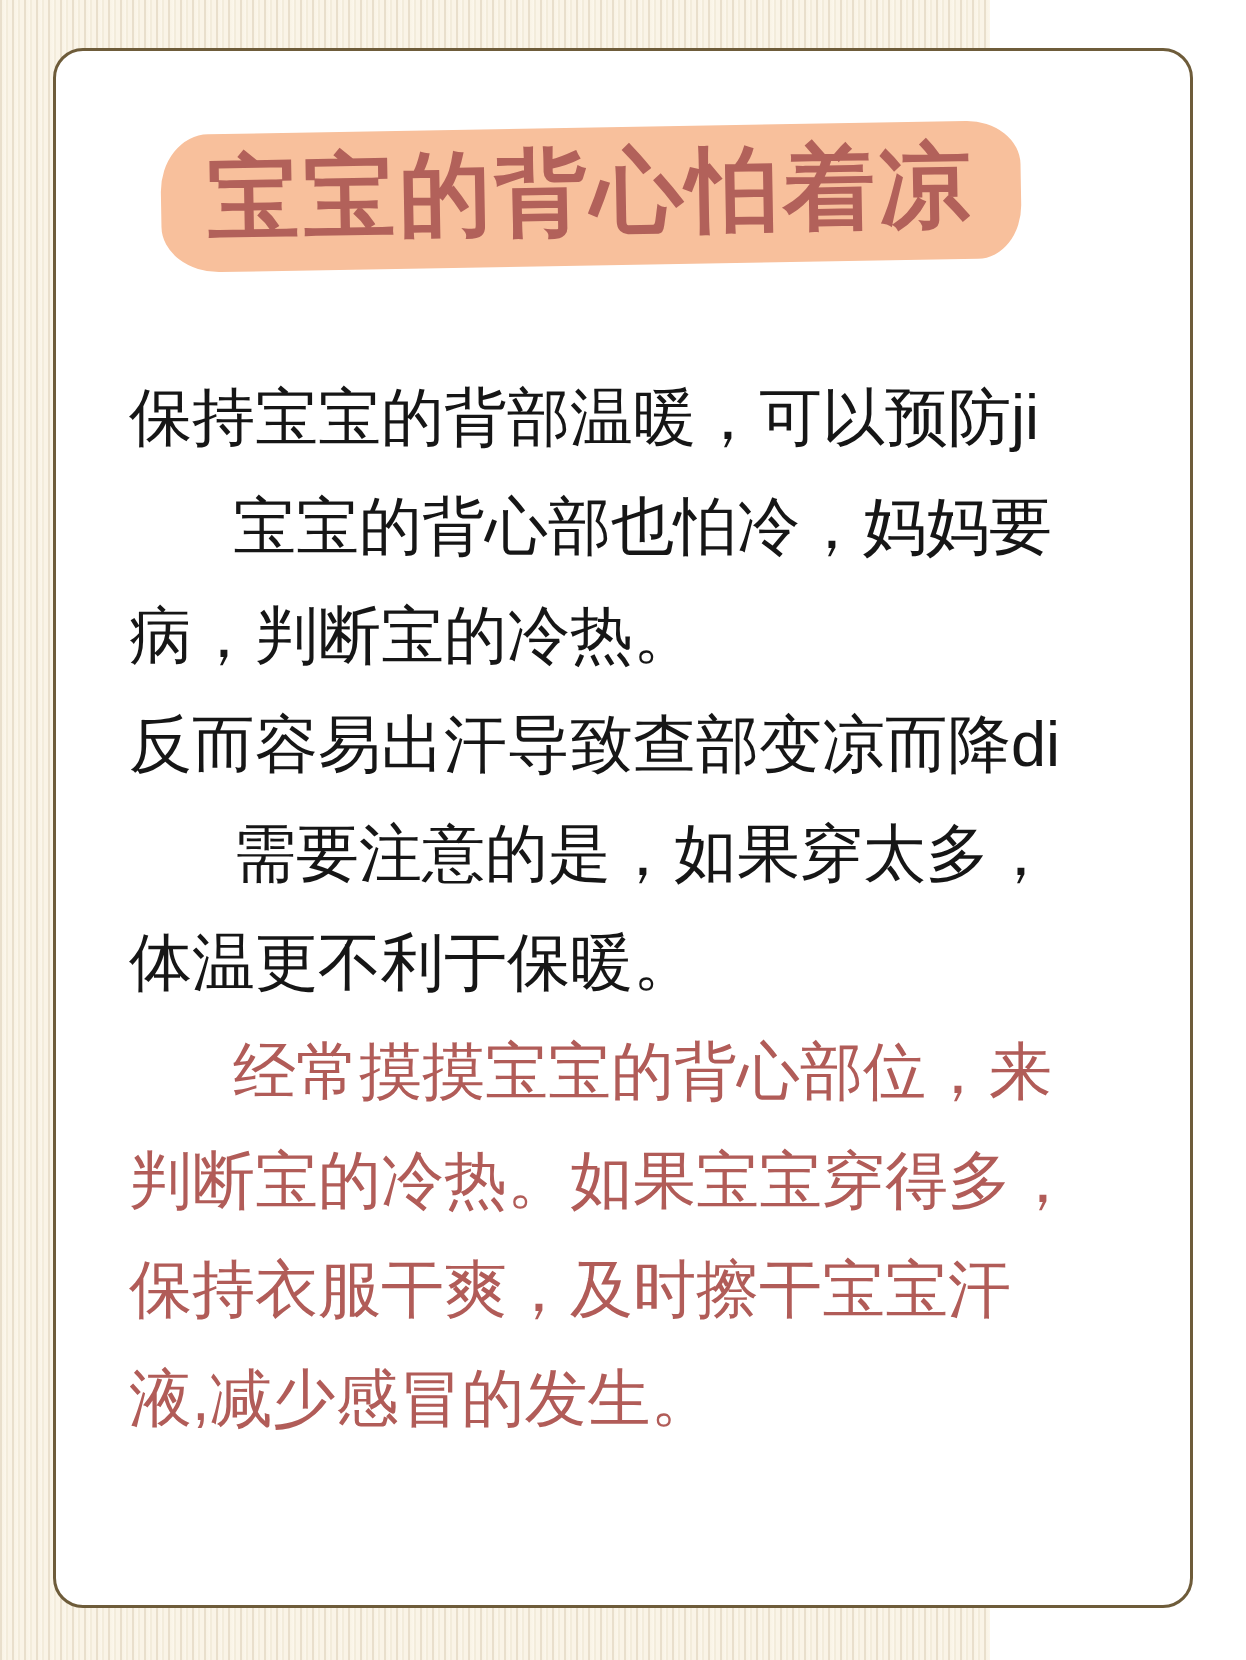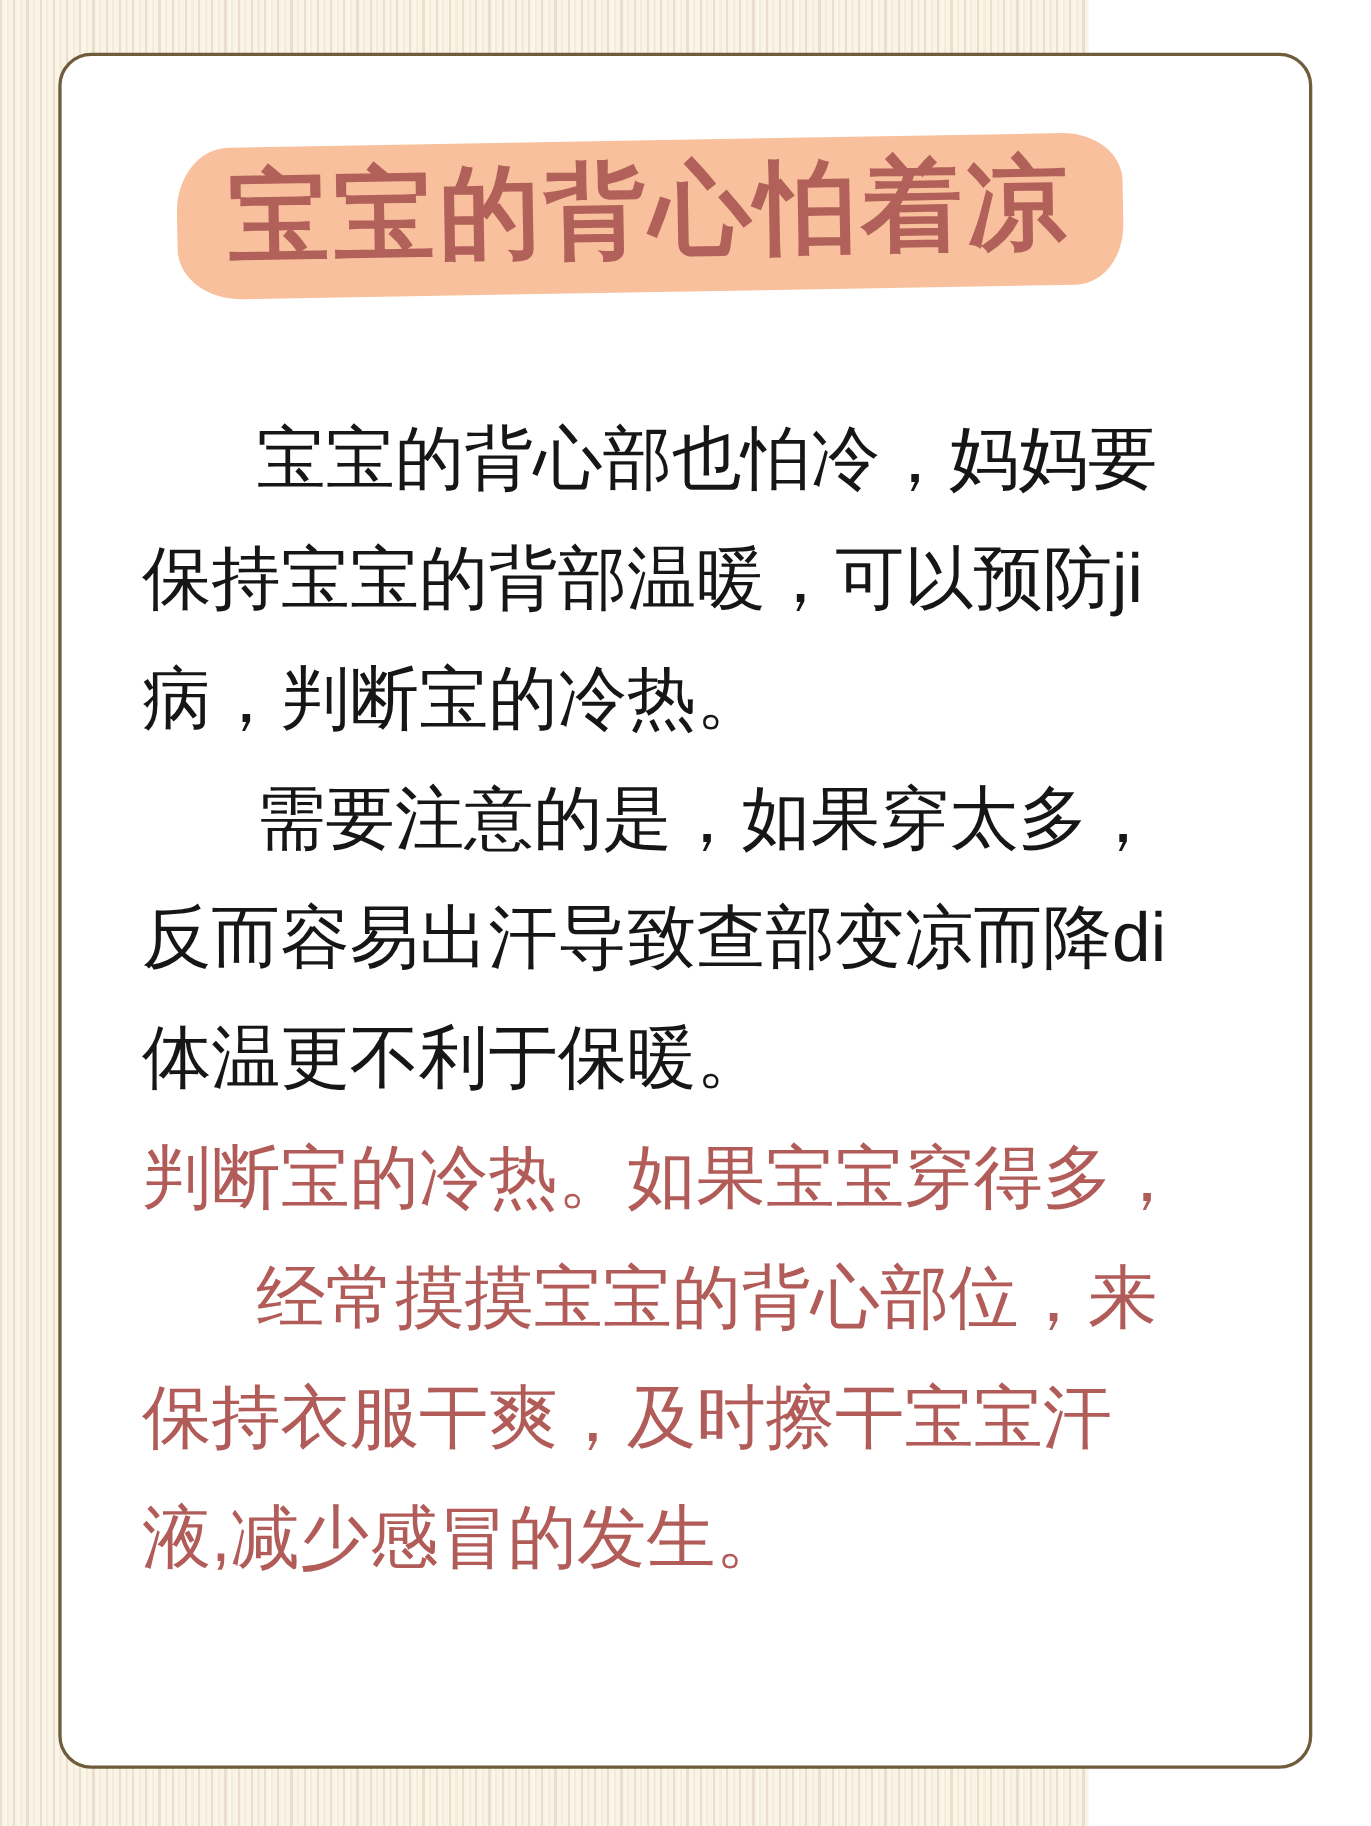--- a/index.html
+++ b/index.html
@@ -77,33 +77,33 @@
 
     <div class="title-row">
       <div class="title-badge">
         <div class="title-text">宝宝的背心怕着凉</div>
       </div>
     </div>
 
     <div class="content">
 
       <div class="para">
+        <div class="text-line">保持宝宝的背部温暖，可以预防ji</div>
         <div class="text-line indent">宝宝的背心部也怕冷，妈妈要</div>
-        <div class="text-line">保持宝宝的背部温暖，可以预防ji</div>
         <div class="text-line">病，判断宝的冷热。</div>
       </div>
 
       <div class="para">
+        <div class="text-line">反而容易出汗导致查部变凉而降di</div>
         <div class="text-line indent">需要注意的是，如果穿太多，</div>
-        <div class="text-line">反而容易出汗导致查部变凉而降di</div>
         <div class="text-line">体温更不利于保暖。</div>
       </div>
 
       <div class="para para-red">
+        <div class="text-line indent">经常摸摸宝宝的背心部位，来</div>
         <div class="text-line">判断宝的冷热。如果宝宝穿得多，</div>
-        <div class="text-line indent">经常摸摸宝宝的背心部位，来</div>
         <div class="text-line">保持衣服干爽，及时擦干宝宝汗</div>
         <div class="text-line">液,减少感冒的发生。</div>
       </div>
 
     </div>
   </div>
 </div>
 
 </body></html>

